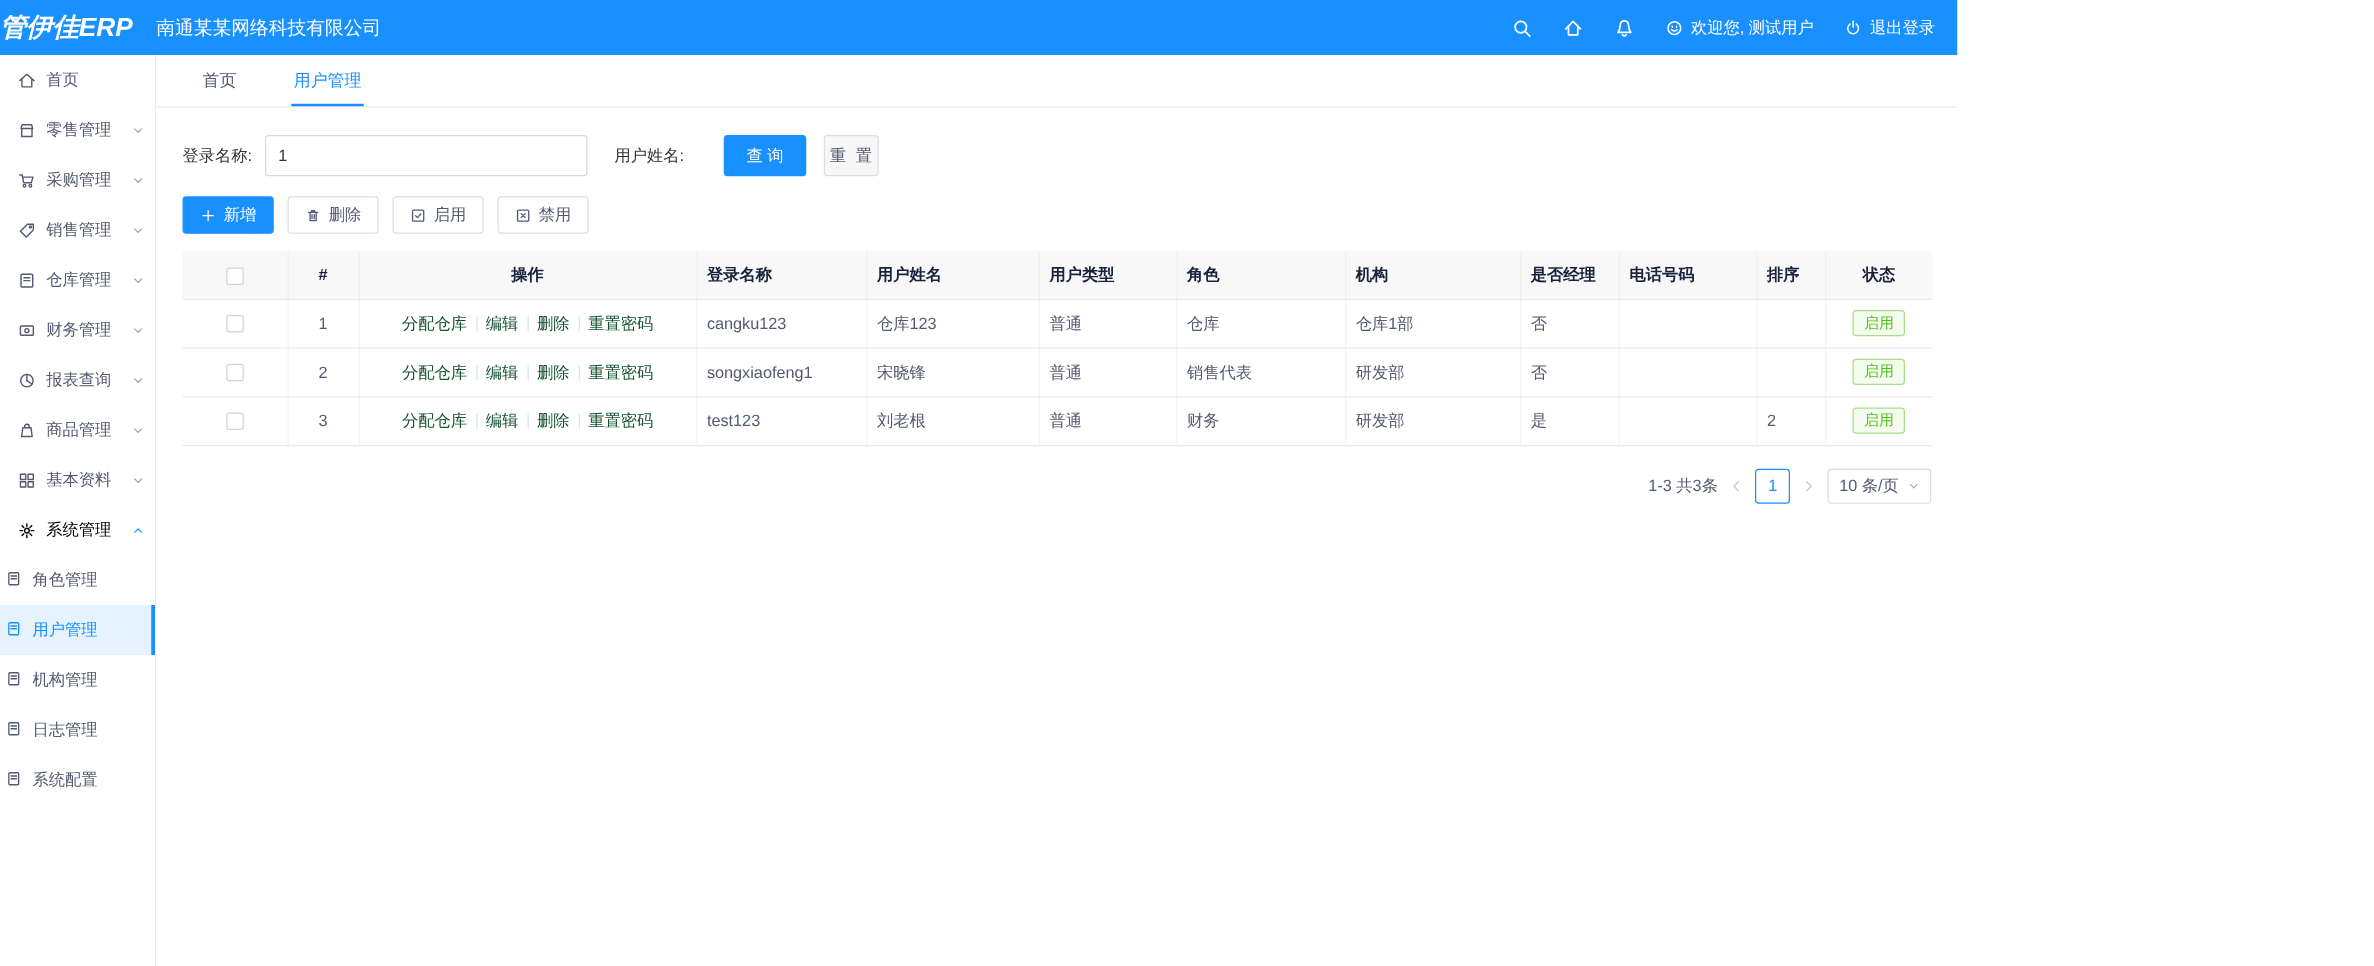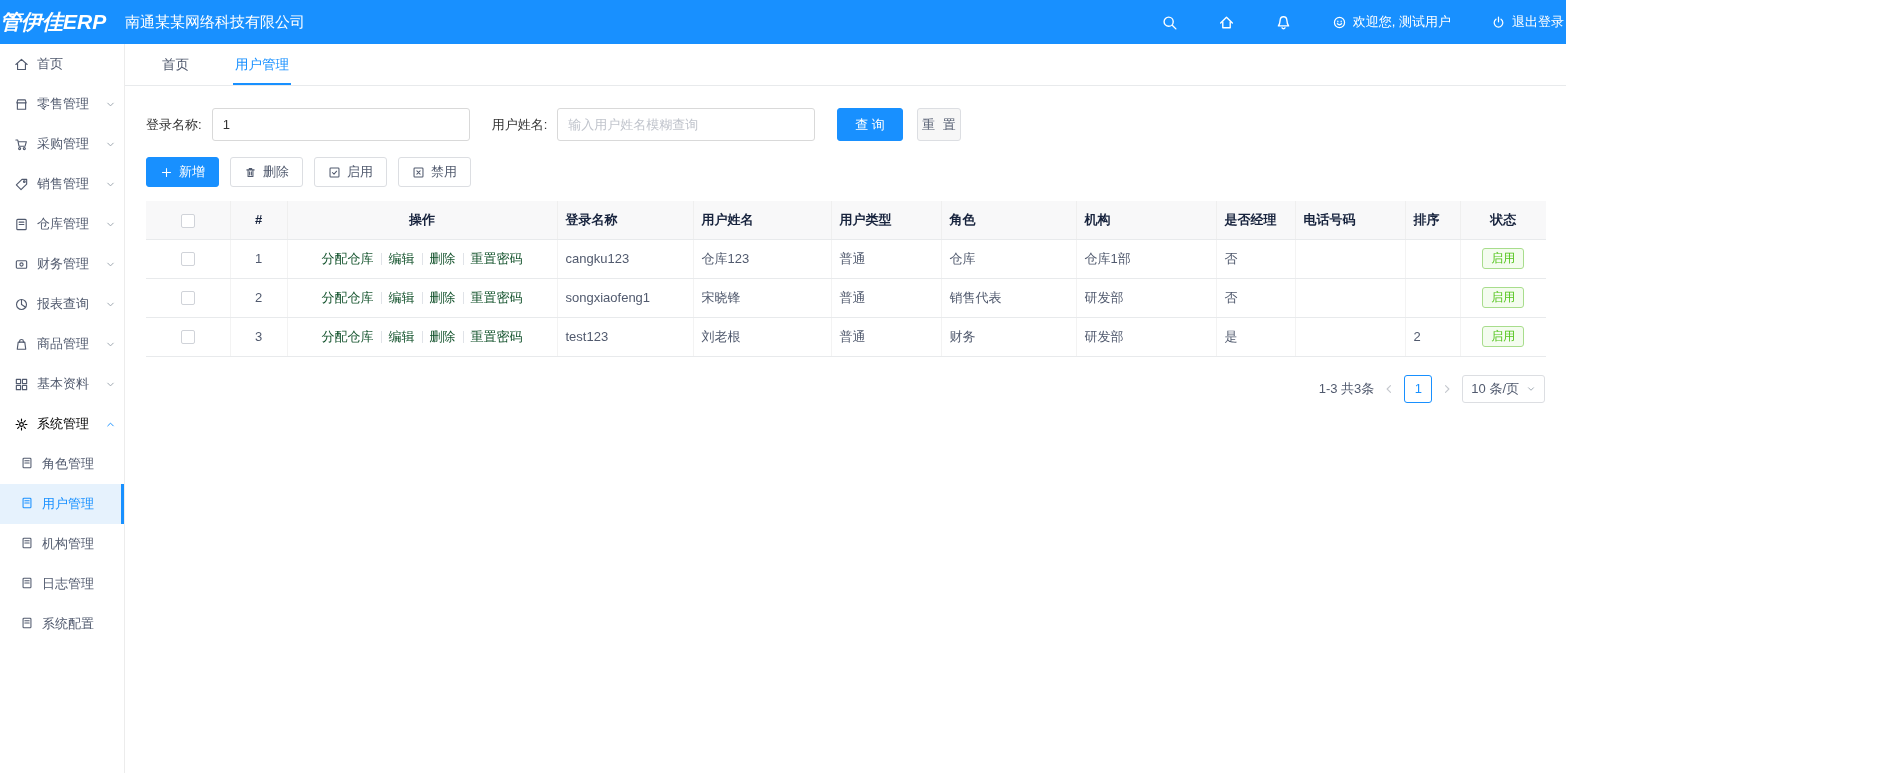--- a/index.html
+++ b/index.html
@@ -3,36 +3,36 @@
 <meta charset="utf-8">
 <style>
   * { margin:0; padding:0; box-sizing:border-box; }
   body { background:#fff; font-family:"Liberation Sans","DejaVu Sans",sans-serif; }
   .app { position:relative; width:1566px; height:773px; background:#fff; overflow:hidden; }
 
   
   .header { position:absolute; top:0; left:0; width:100%; height:44px; background:#1890ff; display:flex; align-items:center; color:#fff; }
   .logo { width:125px; flex:0 0 125px; font-size:21px; font-weight:700; font-style:italic; white-space:nowrap; }
   .company { font-size:15px; }
-  .header-right { margin-left:auto; display:flex; align-items:center; gap:40px; padding-right:2px; font-size:13px; }
+  .header-right { margin-left:auto; display:flex; align-items:center; gap:24px; padding-right:18px; font-size:13px; }
   .hicon { display:inline-flex; align-items:center; cursor:pointer; }
   .hicon svg { width:17px; height:17px; stroke:#fff; fill:none; stroke-width:1.3; stroke-linecap:round; stroke-linejoin:round; }
   .htext { display:inline-flex; align-items:center; gap:6px; cursor:pointer; white-space:nowrap; }
   .htext svg { width:15px; height:15px; stroke:#fff; fill:none; stroke-width:1.3; stroke-linecap:round; stroke-linejoin:round; }
 
   
   .sidebar { position:absolute; top:44px; left:0; bottom:0; width:125px; background:#fff; border-right:1px solid #ececec; overflow:hidden; }
   .side-item { height:40px; display:flex; align-items:center; padding:0 8px 0 14px; gap:8px; font-size:13px; color:#515a6e; cursor:pointer; white-space:nowrap; }
   .side-item .sicon { display:inline-flex; flex:0 0 auto; }
   .side-item svg.mico { width:15px; height:15px; stroke:currentColor; fill:none; stroke-width:1.2; stroke-linecap:round; stroke-linejoin:round; }
   .side-item .chev { margin-left:auto; display:inline-flex; color:#9aa3ad; }
   .side-item .chev svg { width:11px; height:11px; stroke:currentColor; fill:none; stroke-width:1.4; stroke-linecap:round; stroke-linejoin:round; }
   .side-item.parent-active { color:#000000; }
   .side-item.parent-active .chev { color:#1890ff; }
-  .sub-item { height:40px; display:flex; align-items:center; padding:0 8px 0 20px; gap:8px; font-size:13px; color:#515a6e; cursor:pointer; white-space:nowrap; }
+  .sub-item { height:40px; display:flex; align-items:center; padding:0 8px 0 4px; gap:8px; font-size:13px; color:#515a6e; cursor:pointer; white-space:nowrap; }
   .sub-item svg.mico { width:14px; height:14px; stroke:currentColor; fill:none; stroke-width:1.2; stroke-linecap:round; stroke-linejoin:round; }
   .sub-item.active { background:#e6f2fd; color:#1890ff; border-right:3px solid #1890ff; }
 
   
   .main { position:absolute; top:44px; left:125px; right:0; bottom:0; background:#fff; }
   .tabbar { height:42px; border-bottom:1px solid #e8eaec; display:flex; align-items:flex-end; padding-left:35px; gap:42px; }
   .tab { font-size:13.5px; color:#515a6e; padding:0 2px 11px; cursor:pointer; }
   .tab.active { color:#1890ff; border-bottom:2px solid #1890ff; padding-bottom:9px; }
 
   .filter-row { margin:22px 21px 0; display:flex; align-items:center; }
@@ -307,21 +307,20 @@
 
     <div class="tabbar">
       <div class="tab">首页</div>
       <div class="tab active">用户管理</div>
     </div>
 
     <div class="filter-row">
       <span class="flabel">登录名称:</span>
       <input class="finput" type="text" value="1" style="">
       <span class="flabel gap-lg">用户姓名:</span>
-      <input class="finput" type="text" placeholder="输入用户姓名模糊查询" style="">
       <button class="btn btn-primary gap-lg">查 询</button>
       <button class="btn btn-plain">重 置</button>
     </div>
 
     <div class="toolbar">
       <button class="tbtn blue">
         <svg viewBox="0 0 16 16">
             <path d="M8 3 V13 M3 8 H13"></path>
           </svg>
         <span>新增</span>

